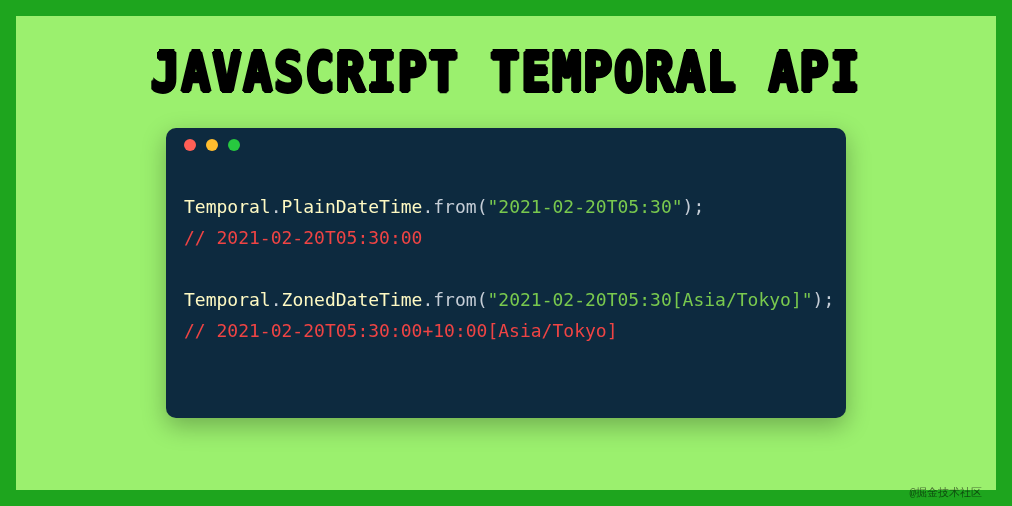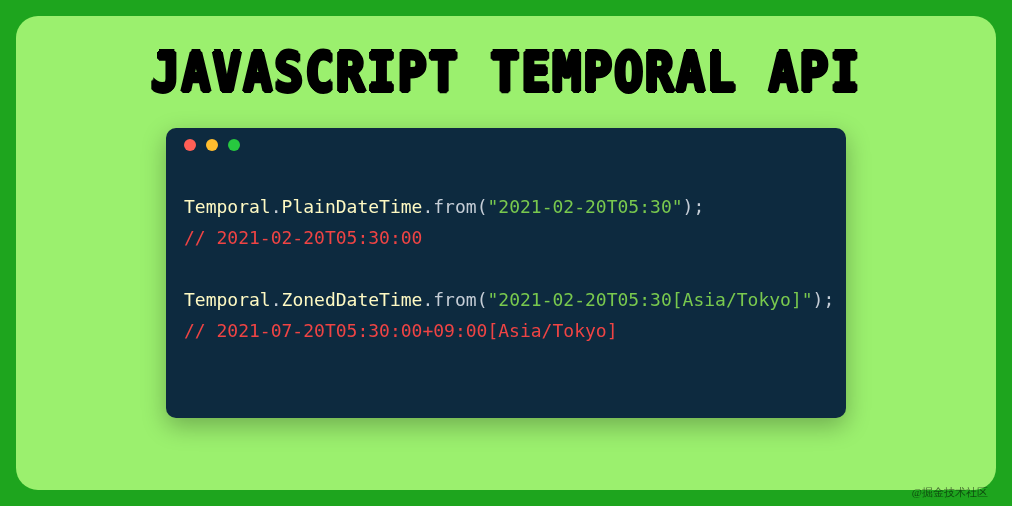--- a/index.html
+++ b/index.html
@@ -13,21 +13,20 @@
       overflow: hidden;
     }
     .frame {
       width: 980px;
       height: 474px;
       background: #9bf06e;
       display: flex;
       flex-direction: column;
       align-items: center;
       position: relative;
-      border-radius: 22px;
     }
     .title {
       margin-top: 28px;
       font-family: monospace;
       font-size: 48px;
       font-weight: 900;
       letter-spacing: 2px;
       color: #000;
       text-shadow:
         1px 0 0 #000, -1px 0 0 #000, 0 1px 0 #000, 0 -1px 0 #000,
@@ -67,40 +66,40 @@
       color: #c5cdd6;
       white-space: pre;
     }
     .tok-ident { color: #fef9c3; }
     .tok-punct { color: #c5cdd6; }
     .tok-method { color: #c5cdd6; margin-top: 37px; }
     .tok-string { color: #79c94e; }
     .tok-comment { color: #ef4444; }
     .watermark {
       position: absolute;
-      right: 8px;
+      right: 14px;
       bottom: -10px;
       font-size: 11px;
-      font-family: Liberation Serif, serif;
+      font-family: Liberation Mono, monospace;
       color: rgba(0,0,0,0.55);
     }
   </style>
 </head>
 <body>
 
 <div class="frame">
   <div class="title">JAVASCRIPT TEMPORAL API</div>
 
   <div class="terminal">
     <div class="term-header">
       <div class="dot red"></div>
       <div class="dot yellow"></div>
       <div class="dot green"></div>
     </div>
     <div class="term-body"><span class="tok-ident">Temporal</span><span class="tok-punct">.</span><span class="tok-ident">PlainDateTime</span><span class="tok-punct">.</span><span class="tok-method">from</span><span class="tok-punct">(</span><span class="tok-string">"2021-02-20T05:30"</span><span class="tok-punct">);</span>
 <span class="tok-comment">// 2021-02-20T05:30:00</span>
 <span></span>
 <span class="tok-ident">Temporal</span><span class="tok-punct">.</span><span class="tok-ident">ZonedDateTime</span><span class="tok-punct">.</span><span class="tok-method">from</span><span class="tok-punct">(</span><span class="tok-string">"2021-02-20T05:30[Asia/Tokyo]"</span><span class="tok-punct">);</span>
-<span class="tok-comment">// 2021-07-20T05:30:00+09:00[Asia/Tokyo]</span></div>
+<span class="tok-comment">// 2021-02-20T05:30:00+10:00[Asia/Tokyo]</span></div>
   </div>
 
   <div class="watermark">@掘金技术社区</div>
 </div>
 
 </body></html>

